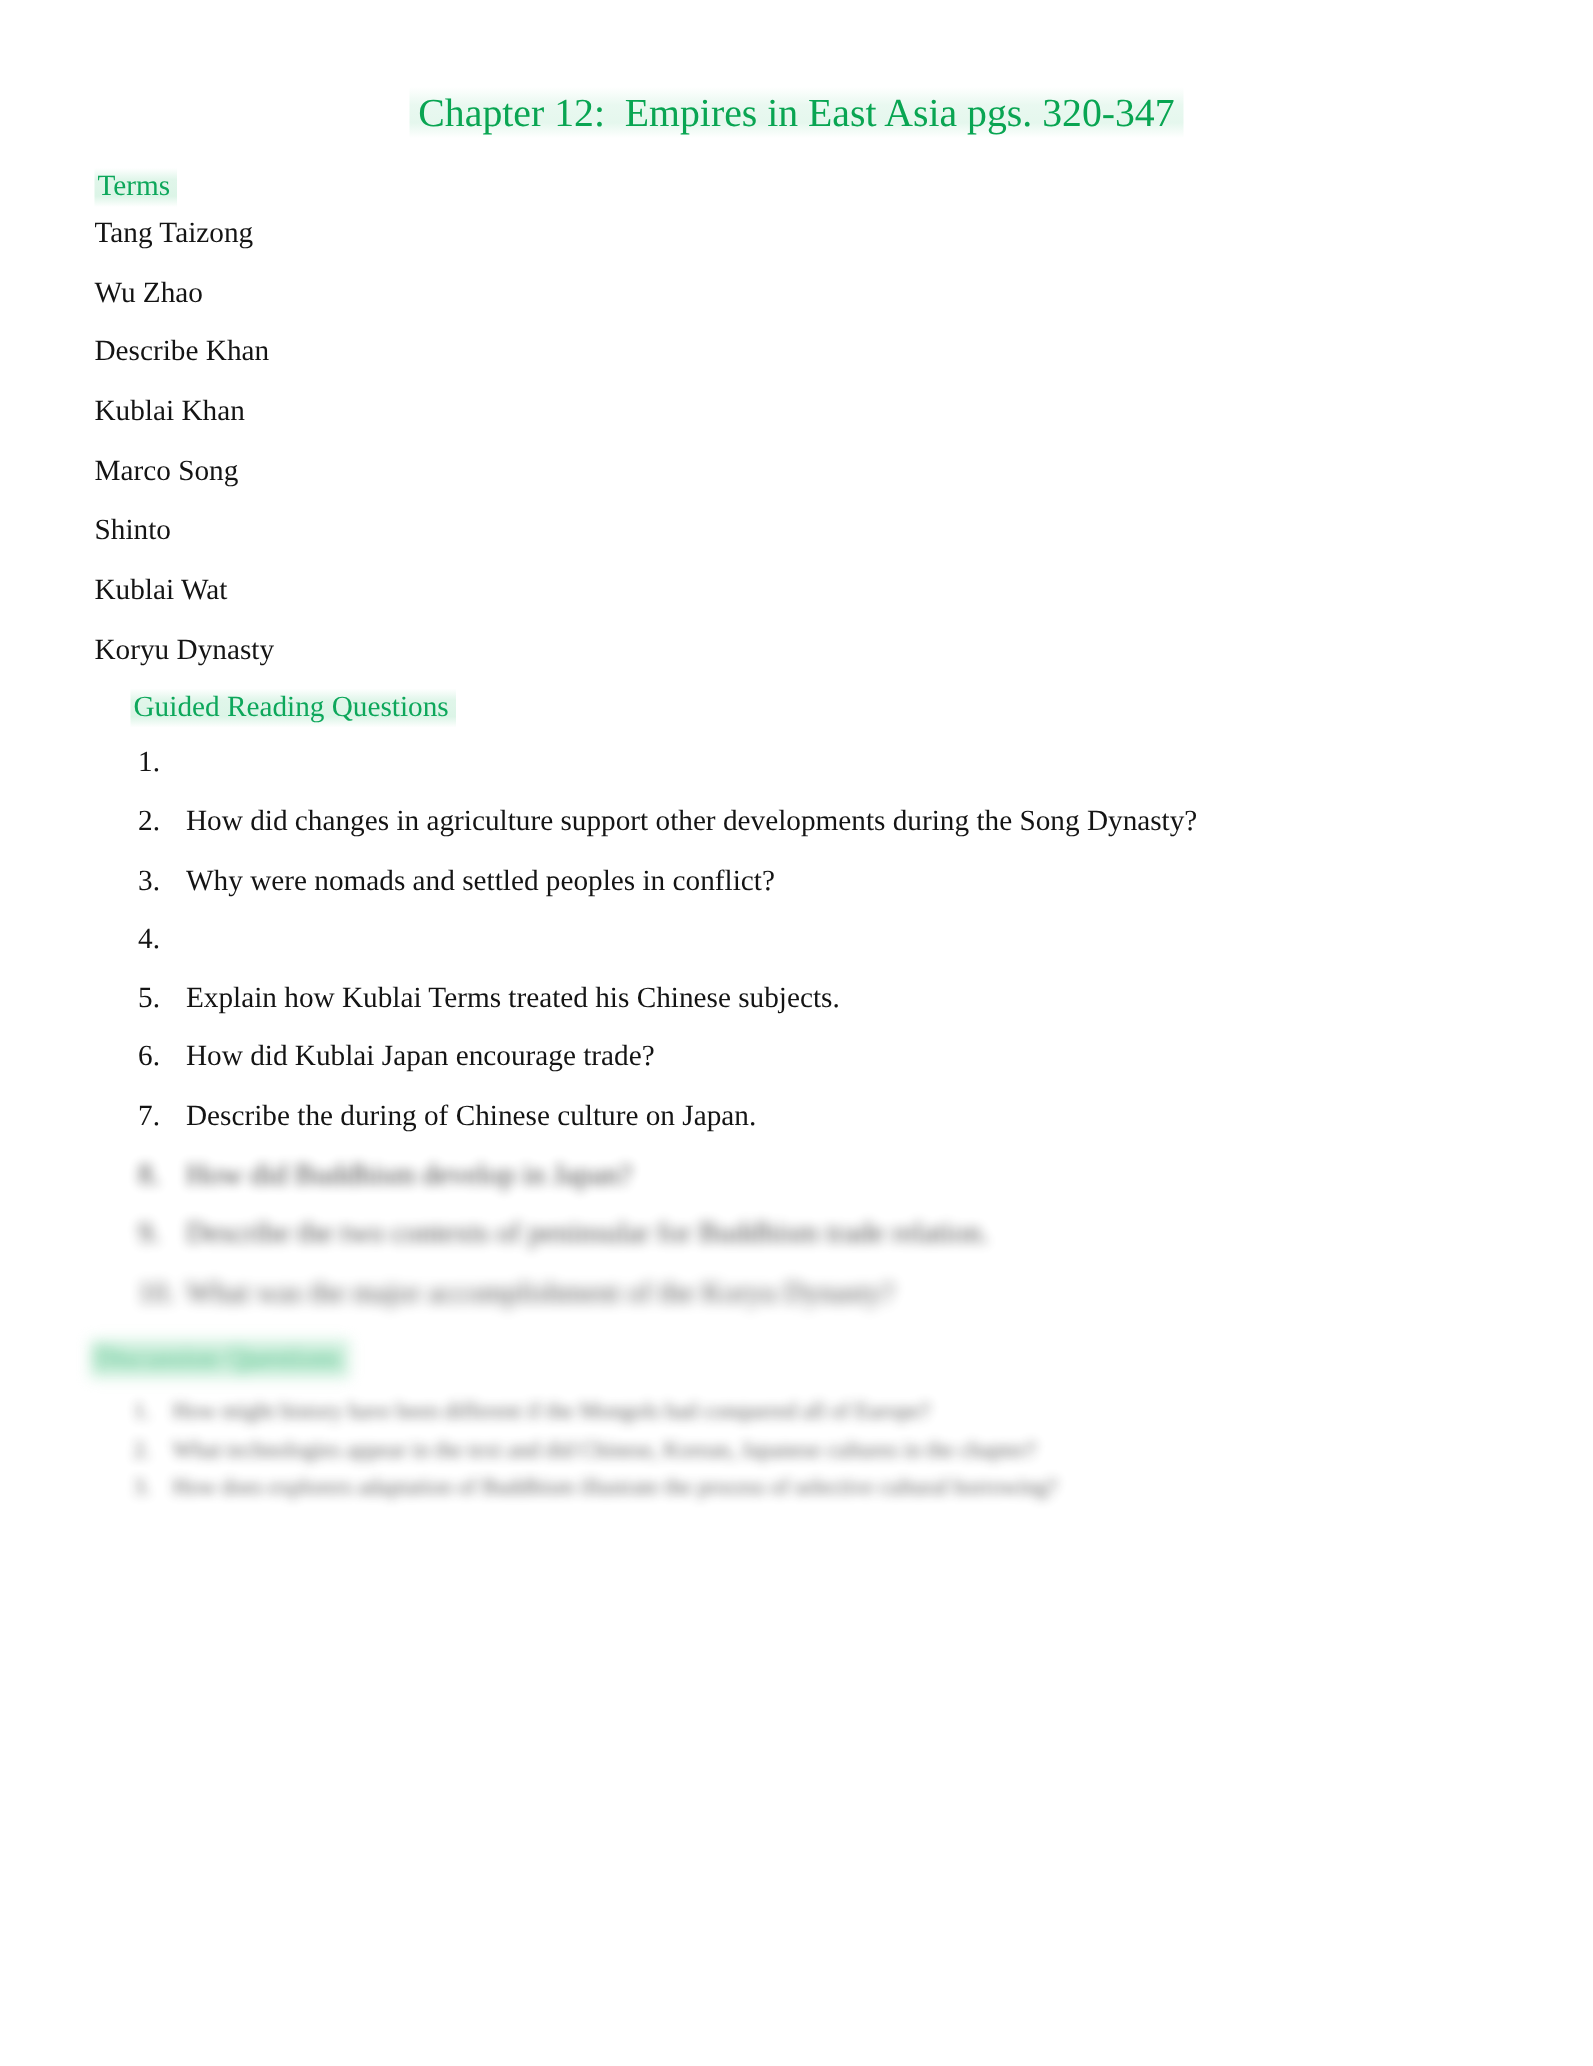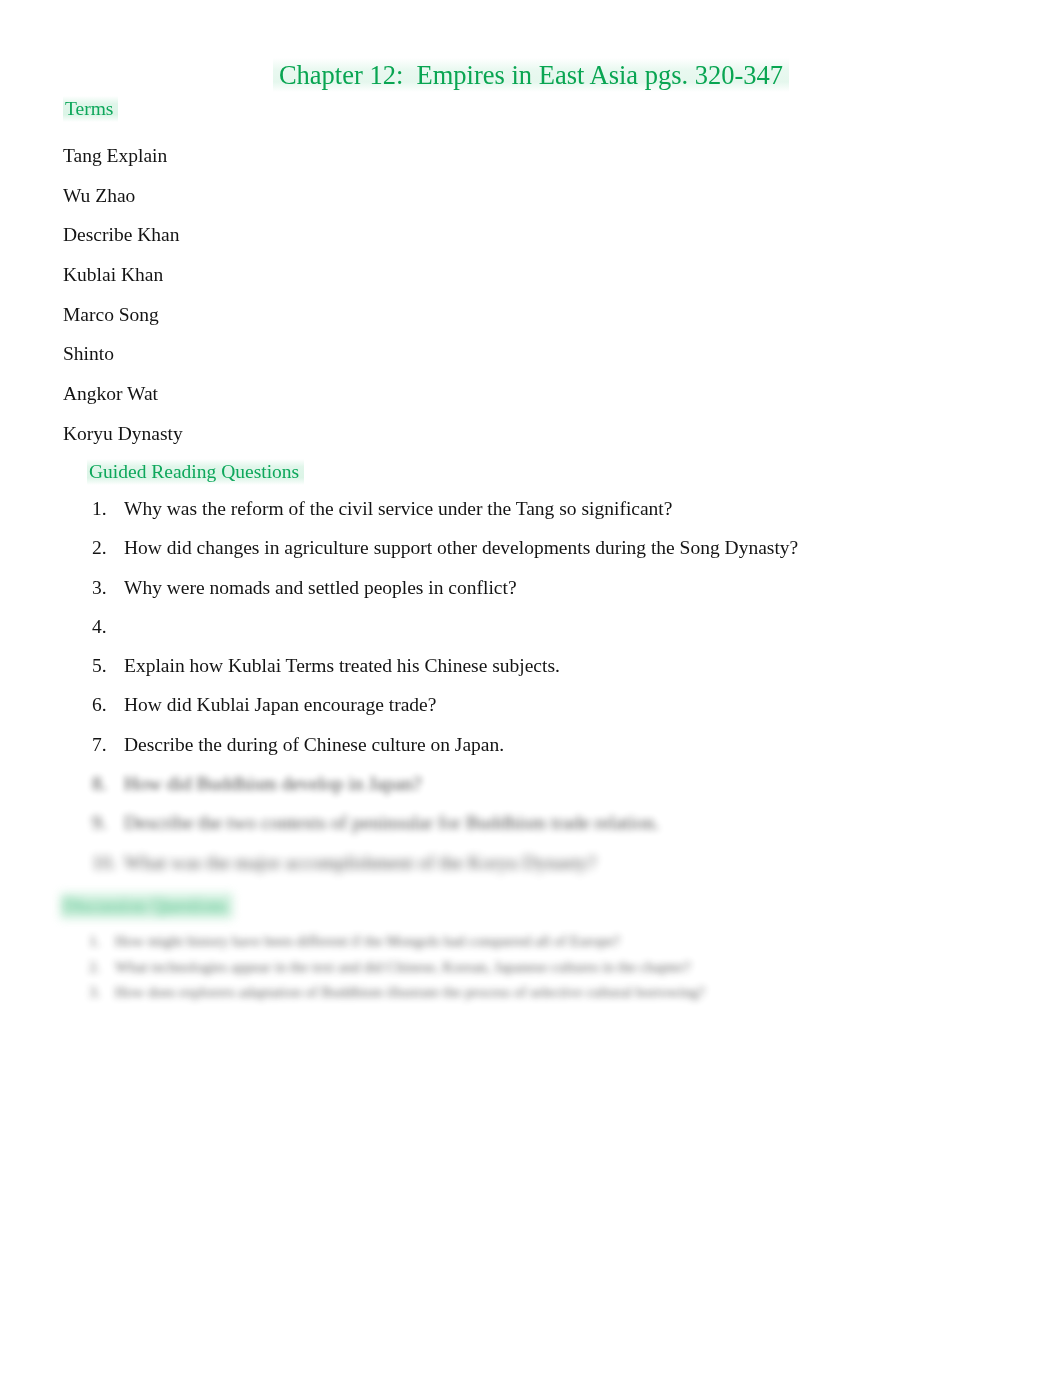--- a/index.html
+++ b/index.html
@@ -57,21 +57,21 @@
     white-space: pre;
   }
   .section-heading .hl {
     background: linear-gradient(to bottom,
                 rgba(255,255,255,0) 0%,
                 rgba(211,242,225,0.70) 30%,
                 rgba(211,242,225,0.80) 72%,
                 rgba(255,255,255,0) 100%);
     padding: 2px 5px 3px 2px;
   }
-  #heading-terms { top: 96px; text-align: center; }
+  #heading-terms { top: 112px; text-align: center; }
   #heading-grq   { top: 459px; margin-left: 24px; }
 
   
   #heading-blurred {
     position: absolute;
     left: 60px;
     top: 893px;
     font-size: 19px;
     line-height: 25px;
     color: #0DA75B;
@@ -164,34 +164,34 @@
 </head>
 <body>
 
 <div class="page">
 
   <div class="doc-title"><span class="hl">Chapter 12:  Empires in East Asia pgs. 320-347</span></div>
 
   <div class="section-heading" id="heading-terms"><span class="hl">Terms</span></div>
 
   <ul class="terms-list">
-    <li>Tang Explain</li>
+    <li>Tang Taizong</li>
     <li>Wu Zhao</li>
     <li>Describe Khan</li>
     <li>Kublai Khan</li>
     <li>Marco Song</li>
     <li>Shinto</li>
-    <li>Angkor Wat</li>
+    <li>Kublai Wat</li>
     <li>Koryu Dynasty</li>
   </ul>
 
   <div class="section-heading" id="heading-grq"><span class="hl">Guided Reading Questions</span></div>
 
   <ol class="q-list">
-    <li><span class="q-num">1.</span><span>Why was the reform of the civil service under the Tang so significant?</span></li>
+    <li><span class="q-num">1.</span></li>
     <li><span class="q-num">2.</span><span>How did changes in agriculture support other developments during the Song Dynasty?</span></li>
     <li><span class="q-num">3.</span><span>Why were nomads and settled peoples in conflict?</span></li>
     <li><span class="q-num">4.</span></li>
     <li><span class="q-num">5.</span><span>Explain how Kublai Terms treated his Chinese subjects.</span></li>
     <li><span class="q-num">6.</span><span>How did Kublai Japan encourage trade?</span></li>
     <li><span class="q-num">7.</span><span>Describe the during of Chinese culture on Japan.</span></li>
     <li class="blur-1"><span class="q-num">8.</span><span>How did Buddhism develop in Japan?</span></li>
     <li class="blur-2"><span class="q-num">9.</span><span>Describe the two contexts of peninsular for Buddhism trade relation.</span></li>
     <li class="blur-3"><span class="q-num">10.</span><span>What was the major accomplishment of the Koryu Dynasty?</span></li>
   </ol>

